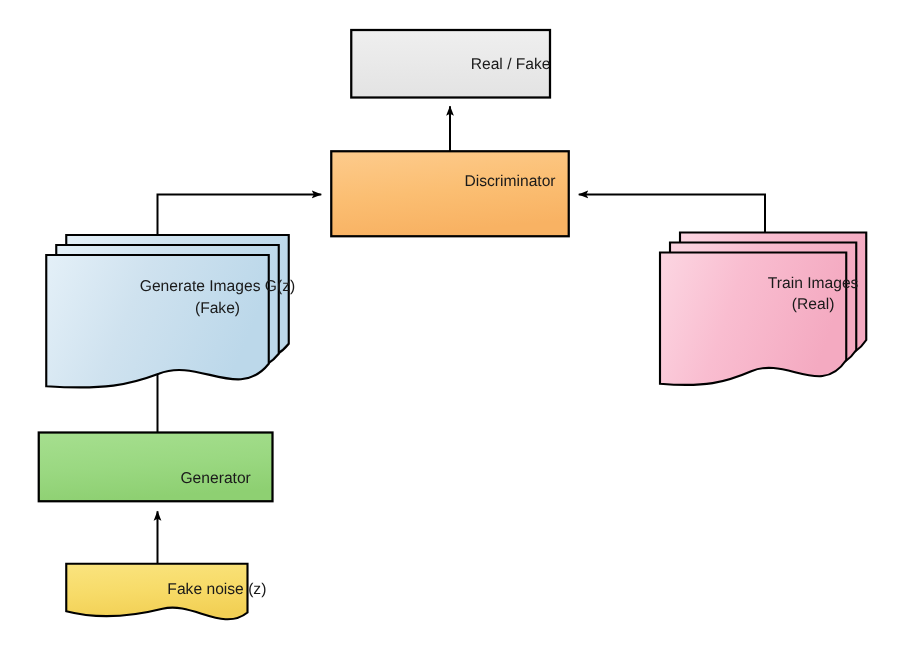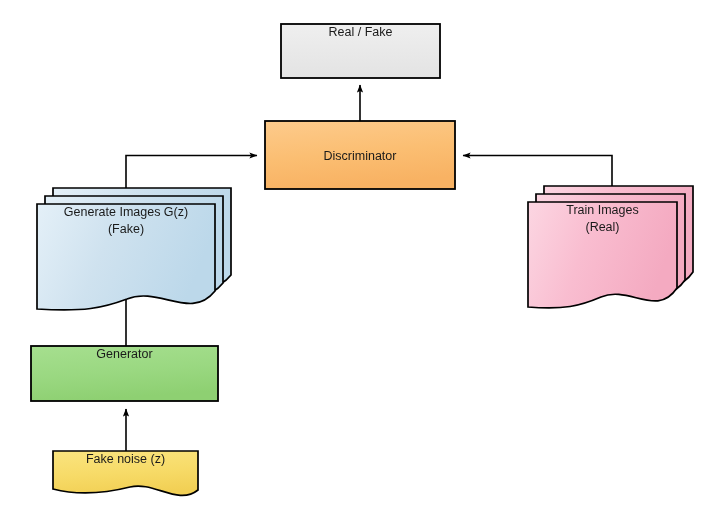--- a/index.html
+++ b/index.html
@@ -24,27 +24,28 @@
     left: 0;
     top: 0;
     width: 720px;
     height: 532px;
   }
   .node-label {
     position: absolute;
     display: flex;
     flex-direction: column;
     align-items: center;
-    justify-content: flex-start;
+    justify-content: center;
     text-align: center;
     color: #1a1a1a;
     font-size: 12.5px;
     line-height: 1.35;
     pointer-events: none;
     white-space: pre;
+    padding-left: 48px;
   }
   .node-label span { display: block; }
 </style>
 </head>
 <body>
 
 <div id="diagram-root">
 
   <svg id="diagram-svg" viewBox="0 0 720 532">
     <defs>
@@ -146,21 +147,21 @@
       <path d="M53,451 L198,451 L198,490
                C 178,506 154,481 130,487
                C 106,493 80,496 53,489 Z" fill="url(#yellowGrad)" stroke="#000000" stroke-width="1.7"></path>
     </g>
   </svg>
 
   <div class="node-label" style="left:281px; top:24px; width:159px; height:54px;">
     <span>Real / Fake</span>
   </div>
 
-  <div class="node-label" style="left:265px; top:121px; width:190px; height:48px;margin-top:27px;">
+  <div class="node-label" style="left:265px; top:121px; width:190px; height:48px;">
     <span>Discriminator</span>
   </div>
 
   <div class="node-label" style="left:528px; top:202px; width:149px; height:66px;">
     <span>Train Images</span>
     <span>(Real)</span>
   </div>
 
   <div class="node-label" style="left:37px; top:204px; width:178px; height:68px;">
     <span>Generate Images G(z)</span>

